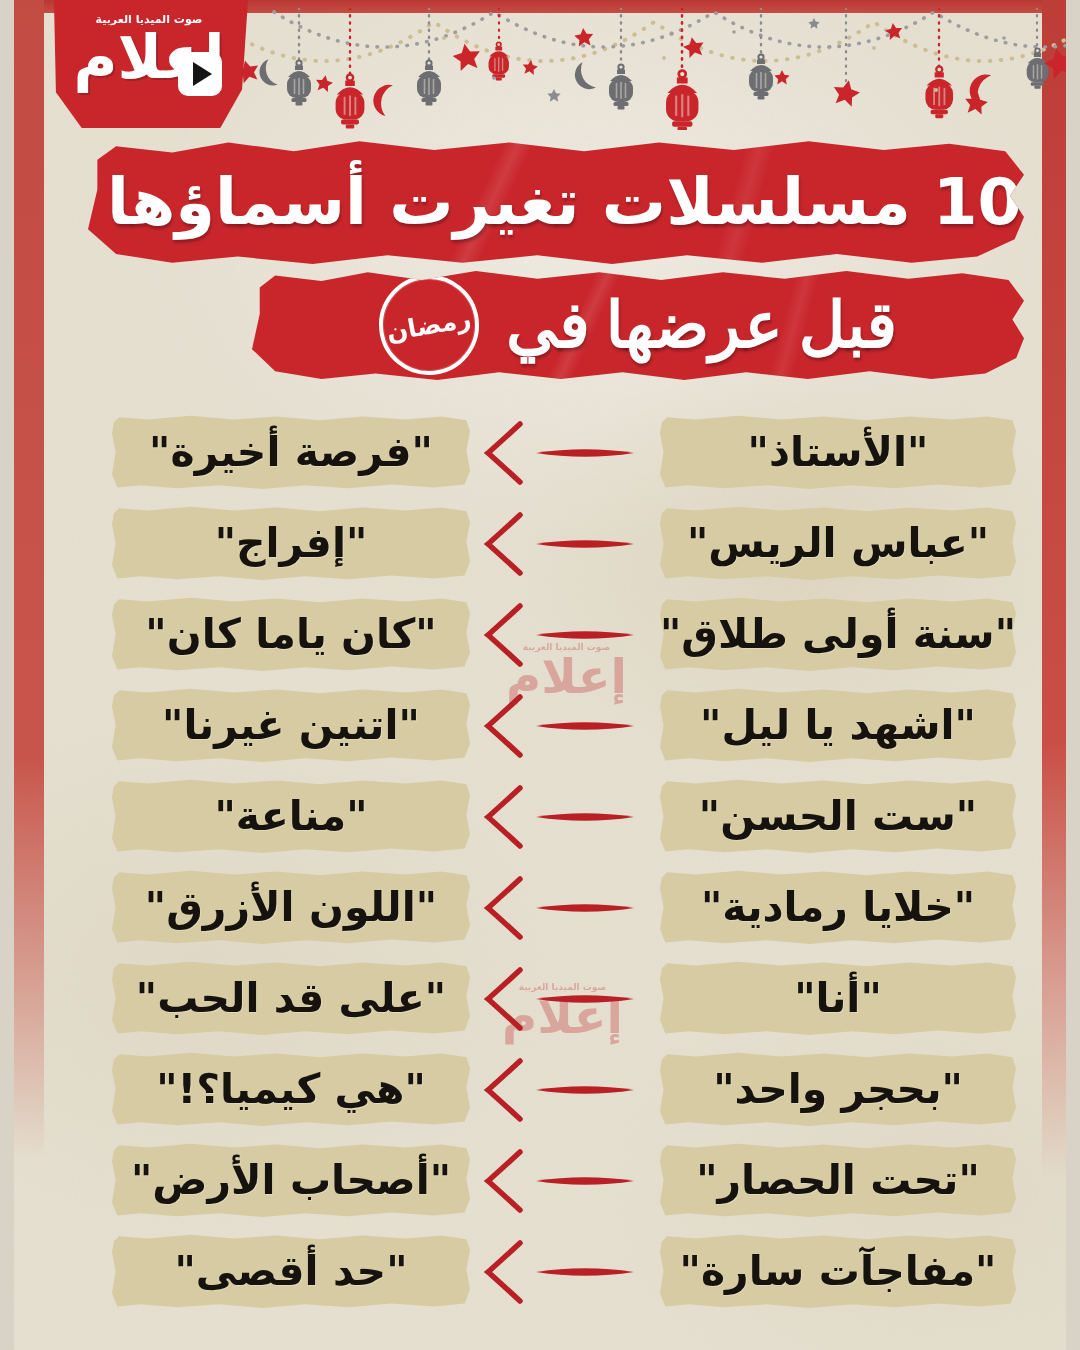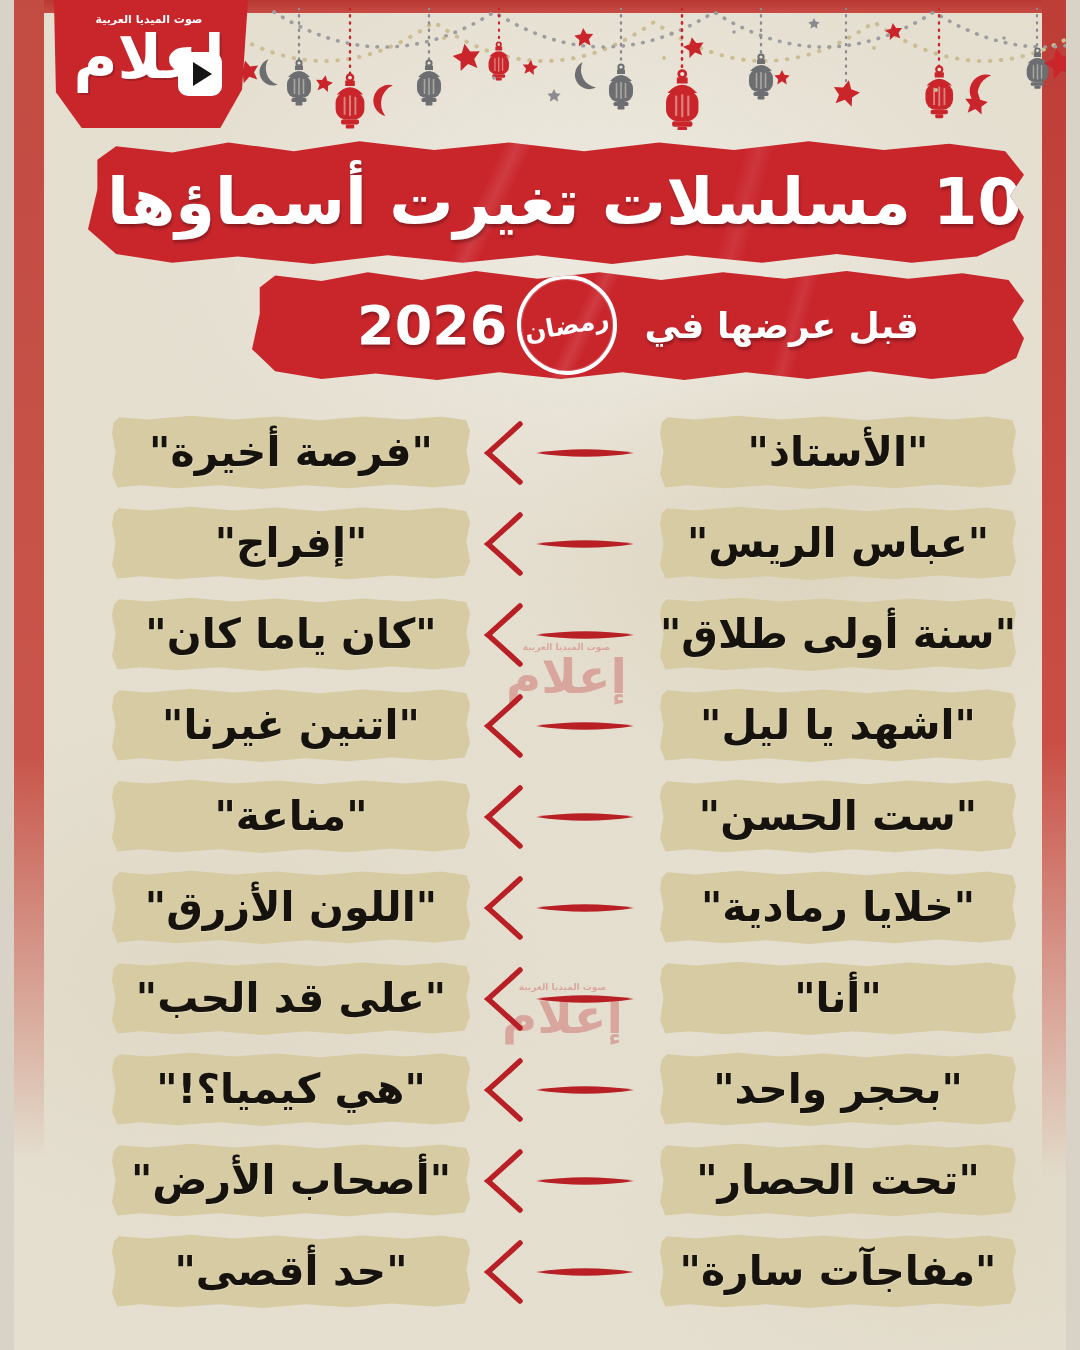--- a/index.html
+++ b/index.html
@@ -33,21 +33,21 @@
   
   .decor{position:absolute;left:220px;top:8px;width:860px;height:122px;}
   
   .rough-title{clip-path:polygon(1% 16%,3% 5%,9% 10%,15% 2%,22% 9%,29% 1%,37% 8%,45% 2%,53% 9%,61% 2%,69% 8%,77% 1%,85% 8%,92% 3%,98% 9%,100% 28%,98.5% 45%,100% 62%,99% 80%,95% 94%,88% 99%,80% 92%,72% 99%,64% 93%,56% 100%,48% 93%,40% 99%,32% 93%,24% 100%,16% 94%,9% 99%,3% 92%,0% 72%,1% 40%);}
   .title1{position:absolute;left:74px;top:140px;width:936px;height:124px;background:#c9262c;
     display:flex;align-items:center;justify-content:center;}
   .title2{position:absolute;left:238px;top:270px;width:772px;height:110px;background:#c9262c;
     display:flex;align-items:center;justify-content:center;gap:10px;}
   .title1,.title2{background-image:linear-gradient(115deg,transparent 42%,rgba(255,255,255,.10) 43.5%,transparent 45%),linear-gradient(105deg,transparent 68%,rgba(255,255,255,.08) 69.5%,transparent 71%);}
   .title-text{color:#fff;font-weight:bold;font-size:64px;text-shadow:1px 3px 3px rgba(0,0,0,.28);white-space:nowrap;margin-left:17px;}
-  .title2 .title-text{font-size:36px;}
+  .title2 .title-text{font-size:64px;font-family:Liberation Serif, serif;}
   .year-text{color:#fff;font-weight:bold;font-size:54px;text-shadow:1px 3px 3px rgba(0,0,0,.28);}
   .ramadan-emblem{width:92px;height:92px;border:4px solid #fff;border-radius:50%;flex:0 0 auto;
     display:flex;align-items:center;justify-content:center;transform:rotate(-6deg);
     box-shadow:inset 0 0 0 1px rgba(255,255,255,.2);}
   .ramadan-emblem span{color:#fff;font-weight:bold;font-size:25px;transform:rotate(-4deg);}
   
   .row{position:absolute;left:0;width:1080px;height:76px;}
   .rough-box{clip-path:polygon(0.5% 10%,2% 3%,10% 6%,22% 1%,34% 6%,46% 2%,58% 7%,70% 2%,82% 6%,92% 2%,99% 7%,100% 22%,99% 48%,100% 75%,98.5% 94%,90% 98%,78% 94%,66% 99%,54% 95%,42% 100%,30% 95%,18% 99%,8% 95%,1.5% 98%,0% 80%,1% 50%,0% 25%);}
   .name-box{position:absolute;top:0;height:74px;background:#d6cba2;display:flex;align-items:center;justify-content:center;}
   .name-box span{font-size:41px;font-weight:bold;color:#16130f;white-space:nowrap;text-shadow:1px 1px 0 rgba(255,255,255,.25);}
@@ -159,21 +159,20 @@
   </div>
 
   <div class="title1 rough-title">
     <span class="title-text" dir="rtl">10 مسلسلات تغيرت أسماؤها</span>
   </div>
   <div class="title2 rough-title" dir="rtl">
     <span class="title-text">قبل عرضها في</span>
     <span class="ramadan-emblem">
         <span>رمضان</span>
       </span>
-    <span class="year-text">2026</span>
   </div>
 
   <div class="watermark wm1">
     <span class="wm-tag">صوت الميديا العربية</span>
     <span class="wm-word" dir="rtl">إعلام</span>
   </div>
   <div class="watermark wm2">
     <span class="wm-tag">صوت الميديا العربية</span>
     <span class="wm-word" dir="rtl">إعلام</span>
   </div>

